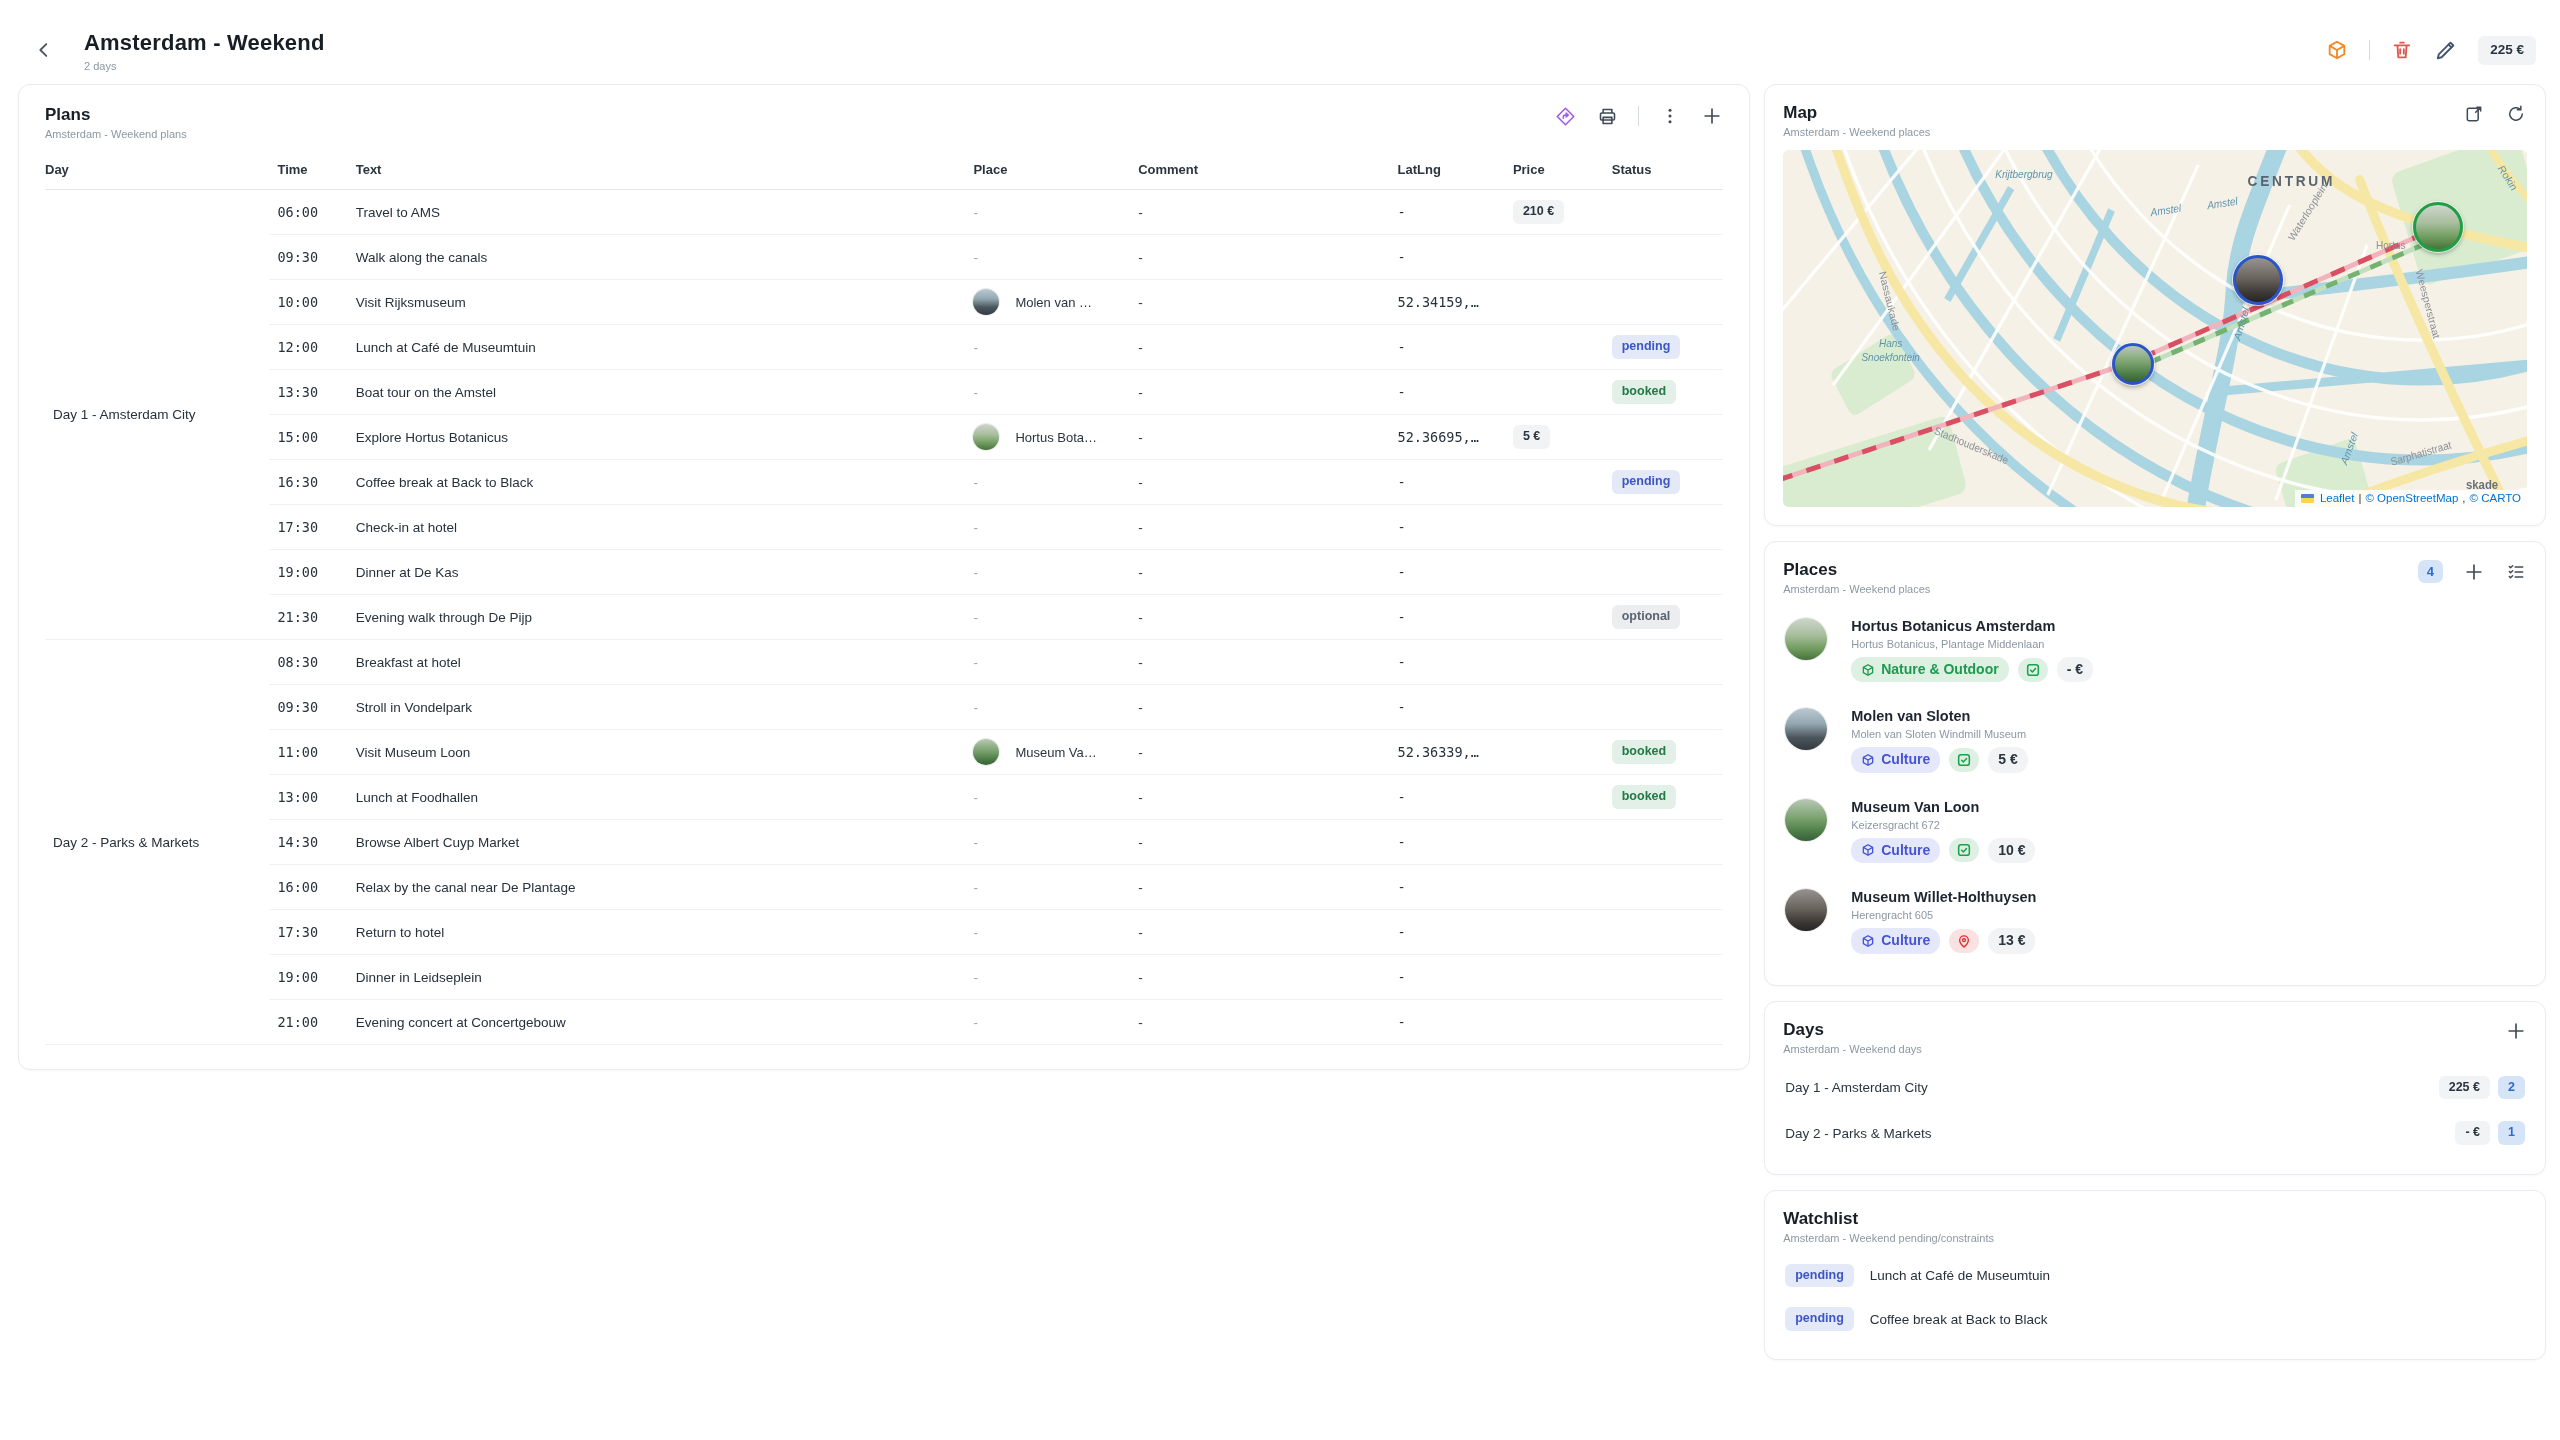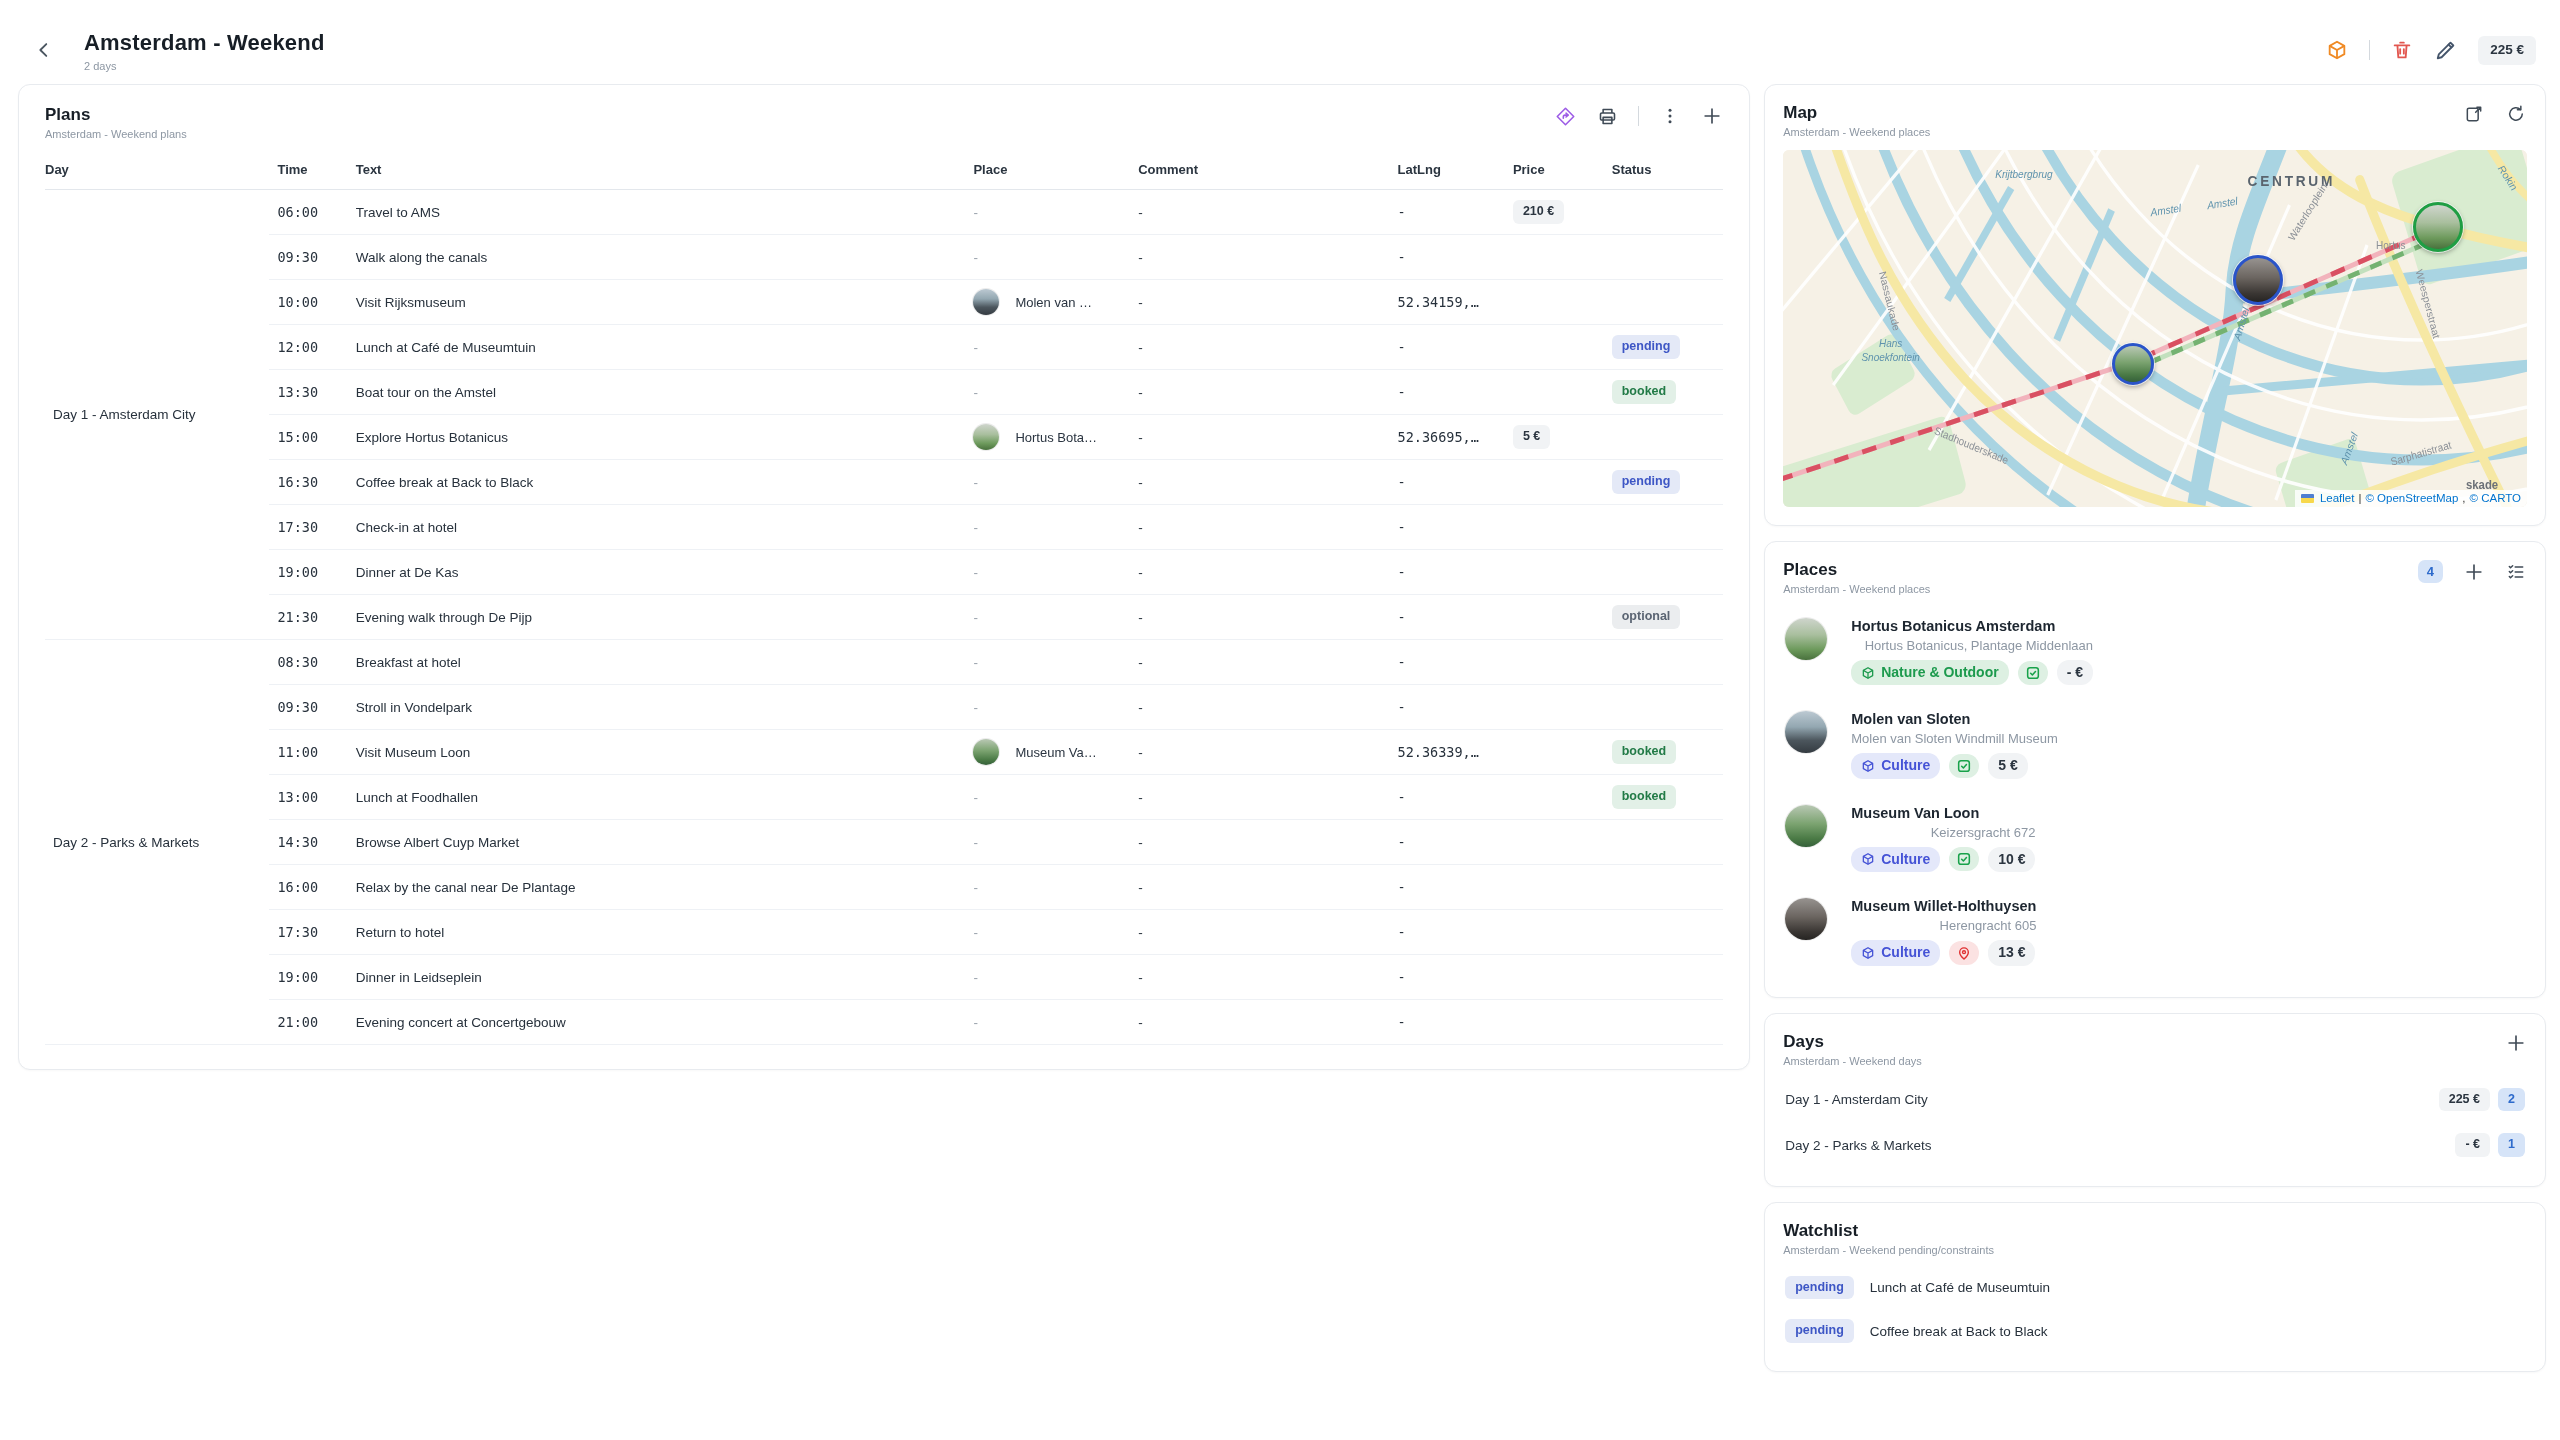--- a/index.html
+++ b/index.html
@@ -78,21 +78,21 @@
   .attribution { position:absolute; right:0; bottom:0; background:rgba(255,255,255,.82);
     font-size:11.5px; color:#333; padding:2px 6px 3px 6px; display:flex; align-items:center; gap:4px; }
   .attribution a { color:#0073cf; text-decoration:none; cursor:pointer; }
   .flag-ua { display:inline-block; width:13px; height:9px; border-radius:1px; overflow:hidden;
     background:linear-gradient(180deg,#4e7fd0 0 50%,#f7d84b 50% 100%); margin-right:2px; }
 
   
   .place-item { display:flex; align-items:flex-start; gap:24px; padding:13px 2px; cursor:pointer; }
   .avatar { width:42px; height:42px; border-radius:50%; flex:none; box-shadow:0 0 0 1px rgba(0,0,0,.08); }
   .pname { font-size:14.5px; font-weight:700; color:#1d2630; }
-  .pdetail { font-size:13px; color:#8d97a3; margin-top:4px;text-align:right; }
+  .pdetail { font-size:11px; color:#8d97a3; margin-top:4px; }
   .pbadges { display:flex; align-items:center; gap:9px; margin-top:7px; }
   .pbadge { display:inline-flex; align-items:center; gap:6px; padding:5px 10px; border-radius:12px;
     font-size:14px; font-weight:600; line-height:1.1;justify-content:flex-end; }
   .cat-green { background:#ddf0e2; color:#1c9a4d; }
   .cat-blue  { background:#e4e8fa; color:#4553d6; }
   .ibadge { padding:4px 7px; }
   .ibadge.ok   { background:#def0e3; color:#18a24a; }
   .ibadge.pinb { background:#fbe2e2; color:#e03131; }
   .pprice { background:#f1f3f5; color:#2b3540; }
   .count-4 { background:#d6e4f8; color:#2e6bcc; padding:4px 9px; border-radius:7px; font-size:13px; font-weight:600; }

